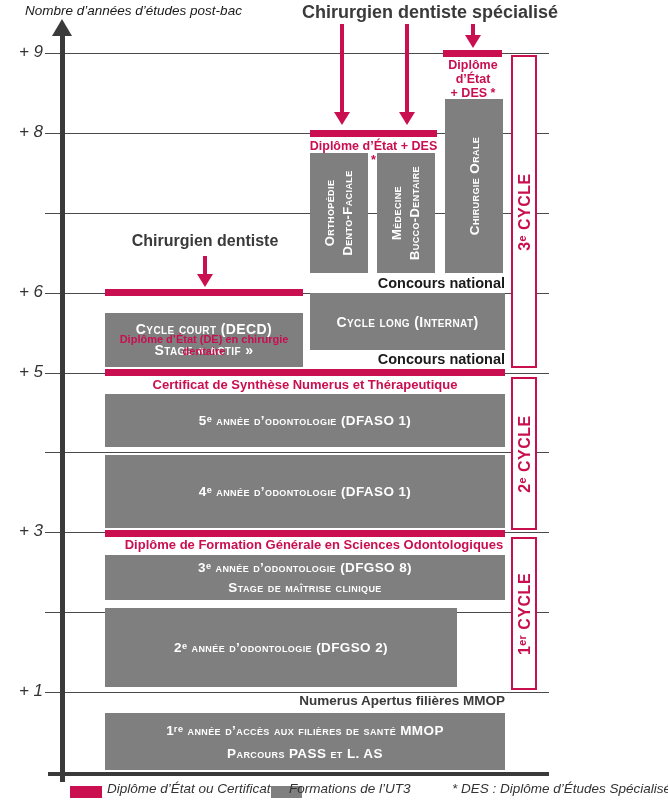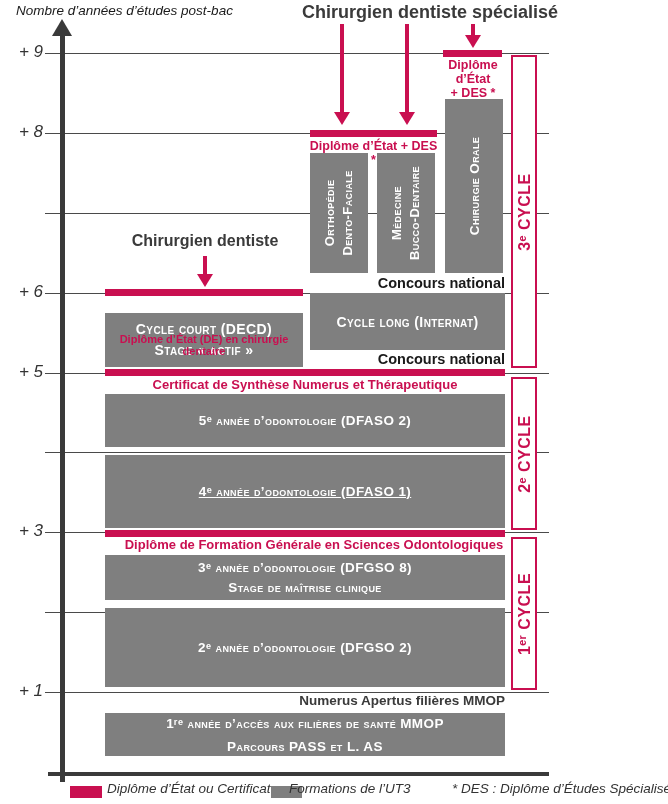--- a/index.html
+++ b/index.html
@@ -13,21 +13,21 @@
   #g-9{top:53px} #g-8{top:133px} #g-7{top:213px} #g-6{top:293px} #g-5{top:373px}
   #g-4{top:452px} #g-3{top:532px} #g-2{top:612px} #g-1{top:692px}
   .tick { position:absolute; left:10px; width:42px; height:22px; text-align:center;
           font-style:italic; font-size:17px; color:#333; z-index:2; }
   #tick-9{top:42px} #tick-8{top:122px} #tick-6{top:282px} #tick-5{top:362px}
   #tick-3{top:521px} #tick-1{top:681px}
   #vaxis { position:absolute; left:60px; top:34px; width:5px; height:748px; background:var(--dark); z-index:6; }
   #vaxis-head { position:absolute; left:52px; top:19px; width:0; height:0; z-index:6;
     border-left:10px solid transparent; border-right:10px solid transparent; border-bottom:17px solid var(--dark); }
   #baseline { position:absolute; left:48px; top:772px; width:501px; height:4px; background:var(--dark); z-index:6; }
-  #axis-title { position:absolute; left:16px; top:3px; font-style:italic; font-size:13.5px; color:#1a1a1a; z-index:2; }
+  #axis-title { position:absolute; left:25px; top:3px; font-style:italic; font-size:13.5px; color:#1a1a1a; z-index:2; }
 
   
   #top-title { position:absolute; left:270px; top:2px; width:320px; text-align:center;
     font-weight:bold; font-size:18px; color:var(--dark); z-index:2; }
   #title-dentiste { position:absolute; left:105px; top:232px; width:200px; text-align:center;
     font-weight:bold; font-size:16px; color:var(--dark); z-index:2; }
 
   
   .stem { position:absolute; width:4px; background:var(--crimson); z-index:7; }
   .head { position:absolute; width:0; height:0; z-index:7;
@@ -52,24 +52,24 @@
   #certificat { left:105px; top:377px; width:400px; font-size:13px; }
   #dfgso { left:114px; top:537px; width:400px; font-size:13px; }
 
   
   .gbox { position:absolute; background:var(--gray); color:#fff; font-weight:bold;
     font-variant:small-caps; letter-spacing:.4px; text-align:center; z-index:3;
     display:flex; flex-direction:column; justify-content:center; align-items:center; box-sizing:border-box; }
   #box-court { left:105px; top:313px; width:198px; height:54px; font-size:14px; line-height:21px; }
   #box-long  { left:310px; top:293px; width:195px; height:57px; font-size:14px; }
   #box-y5 { left:105px; top:394px; width:400px; height:53px; font-size:13.5px; }
-  #box-y4 { left:105px; top:455px; width:400px; height:73px; font-size:13.5px;text-decoration:underline; }
+  #box-y4 { left:105px; top:455px; width:400px; height:73px; font-size:13.5px; }
   #box-y3 { left:105px; top:555px; width:400px; height:45px; font-size:13.5px; line-height:20px; }
-  #box-y2 { left:105px; top:608px; width:400px; height:79px; font-size:13.5px; }
-  #box-y1 { left:105px; top:713px; width:400px; height:43px; font-size:13.5px; line-height:23px; }
+  #box-y2 { left:105px; top:608px; width:352px; height:79px; font-size:13.5px; }
+  #box-y1 { left:105px; top:713px; width:400px; height:57px; font-size:13.5px; line-height:23px; }
 
   
   #vbar-odf { left:310px; top:153px; width:58px; height:120px; }
   #vbar-mbd { left:377px; top:153px; width:58px; height:120px; }
   #vbar-co  { left:445px; top:99px;  width:58px; height:174px; }
   .rot { position:absolute; transform:rotate(-90deg); display:flex; flex-direction:column;
     justify-content:center; align-items:center; text-align:center; }
   #vbar-odf .rot, #vbar-mbd .rot { width:120px; height:58px; left:-31px; top:31px; font-size:13px; line-height:18px; }
   #vbar-co .rot { width:174px; height:58px; left:-58px; top:58px; font-size:13.5px; }
 
@@ -172,21 +172,21 @@
   <div class="caption" id="numerus">Numerus Apertus filières MMOP</div>
 
   <div class="gbox" id="box-court">
     <span>Cycle court (DECD)</span>
     <span>Stage « actif »</span>
   </div>
   <div class="gbox" id="box-long">
     <span>Cycle long (Internat)</span>
   </div>
   <div class="gbox" id="box-y5">
-    <span>5ᵉ année d’odontologie (DFASO 2)</span>
+    <span>5ᵉ année d’odontologie (DFASO 1)</span>
   </div>
   <div class="gbox" id="box-y4">
     <span>4ᵉ année d’odontologie (DFASO 1)</span>
   </div>
   <div class="gbox" id="box-y3">
     <span>3ᵉ année d’odontologie (DFGSO 8)</span>
     <span>Stage de maîtrise clinique</span>
   </div>
   <div class="gbox" id="box-y2">
     <span>2ᵉ année d’odontologie (DFGSO 2)</span>

